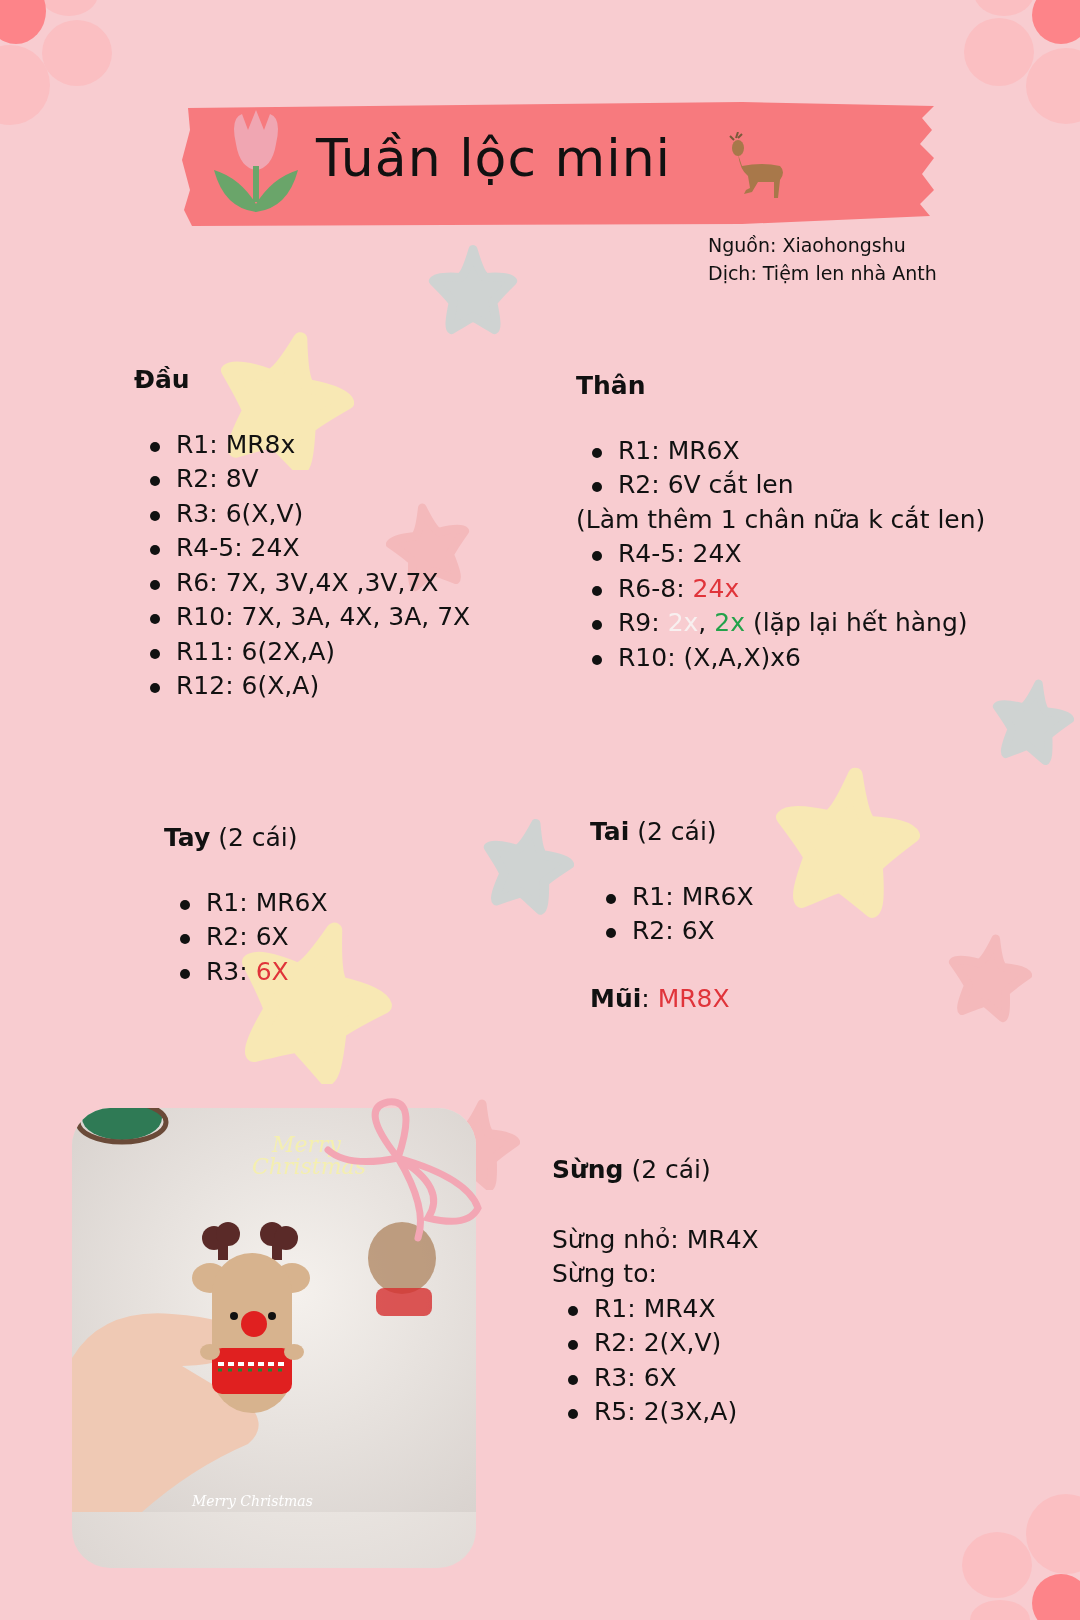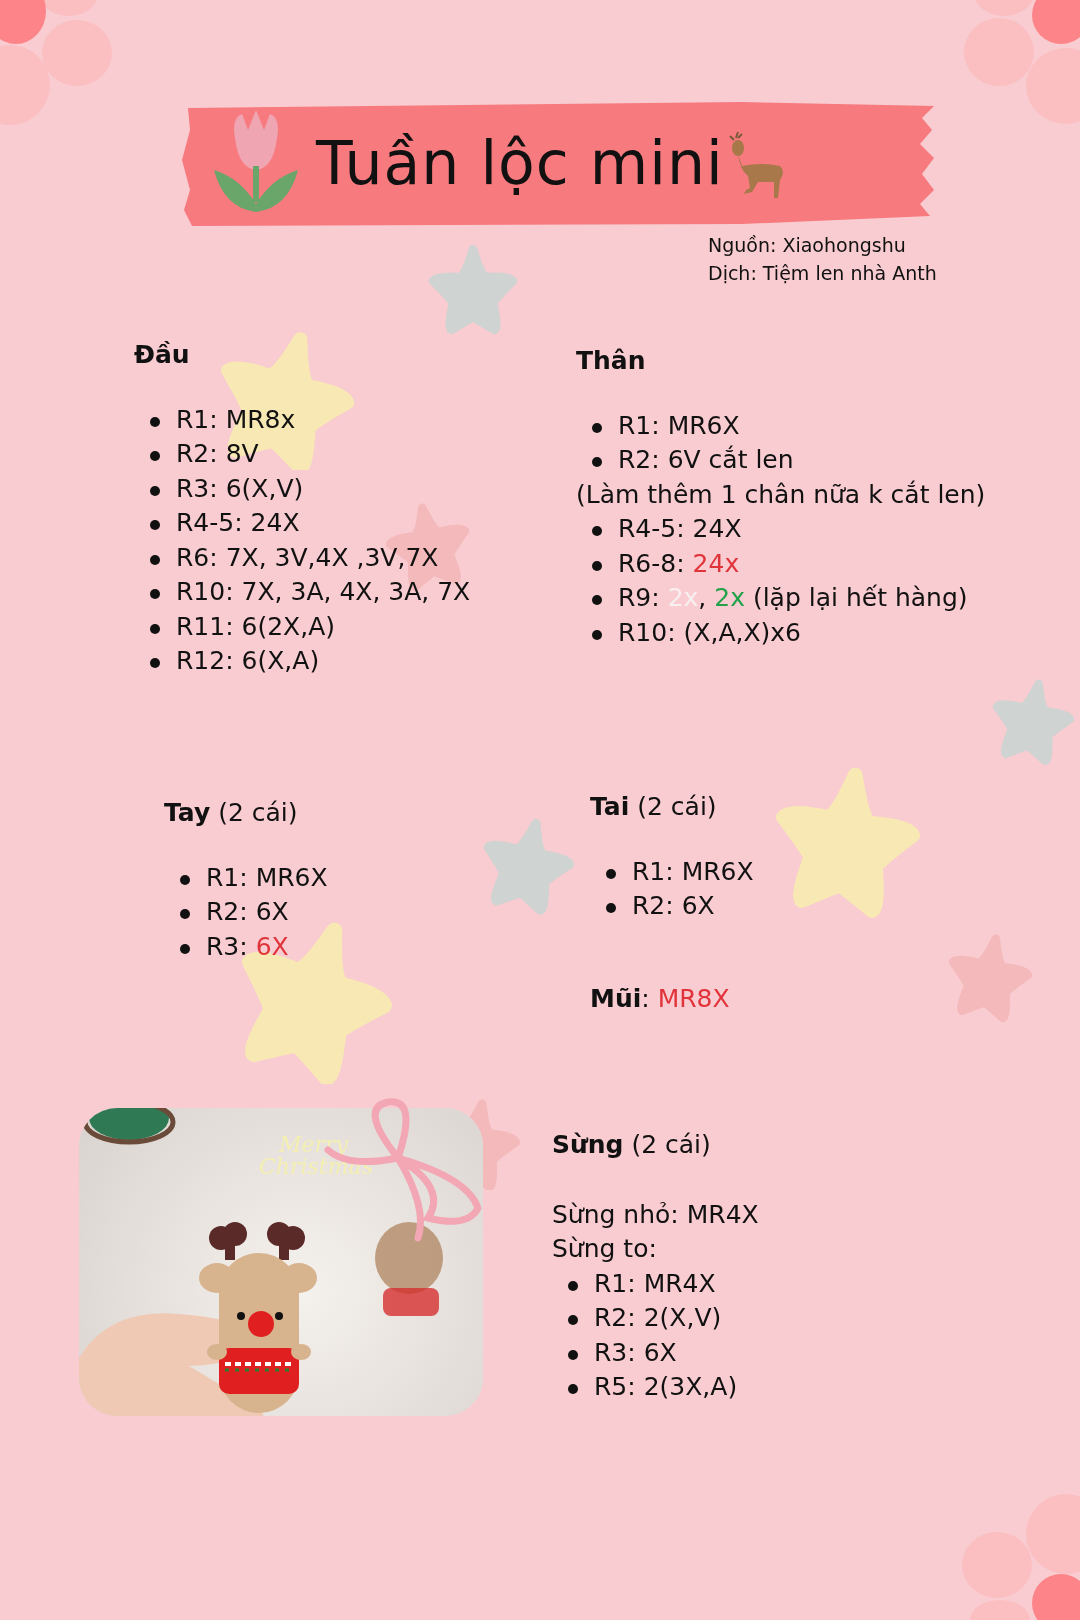--- a/index.html
+++ b/index.html
@@ -21,59 +21,59 @@
     
     .banner {
       position: absolute;
       left: 182px; top: 100px;
       width: 758px; height: 128px;
     }
     .banner svg { position: absolute; left: 0; top: 0; }
     .title {
       position: absolute;
       left: 316px; top: 128px;
-      font-size: 60px;
+      font-size: 52px;
       letter-spacing: 1px;
       color: #111;
       font-family: "DejaVu Sans", sans-serif;
       white-space: nowrap;
     }
     .tulip { position: absolute; left: 206px; top: 108px; }
     .deer { position: absolute; left: 722px; top: 132px; }
 
     .credit {
       position: absolute;
       left: 708px;
       font-size: 19px;
       color: #111;
       white-space: nowrap;
     }
 
     .section { position: absolute; font-size: 25px; line-height: 34.5px; }
-    .section .heading { font-weight: bold; }
+    .section .heading { font-weight: bold; margin-top: 25px; }
     .section .heading .sub { font-weight: normal; }
     ul.rows { list-style: none; }
     ul.rows li { position: relative; padding-left: 28px; white-space: nowrap; }
     ul.rows li::before {
       content: "";
       position: absolute;
       left: 2px; top: 14px;
       width: 10px; height: 10px;
       border-radius: 50%;
       background: #111;
     }
     .plain { white-space: nowrap; }
     .red { color: #e0343a; margin-top: 16px; }
     .white { color: #f8f0f0; }
     .green { color: #23a24a; }
 
     .photo {
       position: absolute;
-      left: 79px; top: 1108px;
-      width: 404px; height: 308px;
+      left: 72px; top: 1108px;
+      width: 404px; height: 460px;
       border-radius: 38px;
       overflow: hidden;
       background: radial-gradient(ellipse at 60% 40%, #f4f0ec 0%, #e9e4e0 55%, #dcd6d2 100%);
     }
   </style>
 </head>
 <body>
 
 <div class="deco" style="left:0;top:0;width:170px;height:140px;">
   <div class="petal light" style="left:-30px;top:45px;width:80px;height:80px;"></div>

